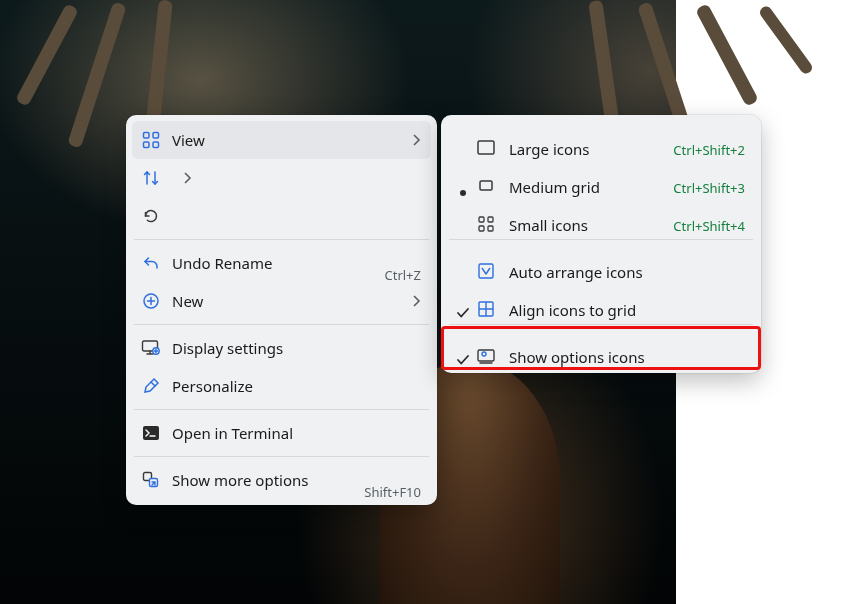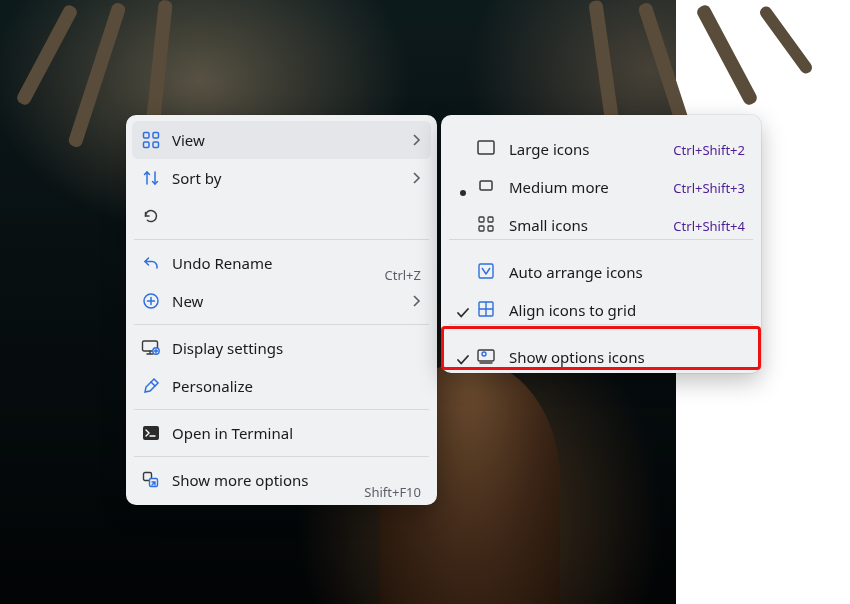--- a/index.html
+++ b/index.html
@@ -125,21 +125,21 @@
     align-items: center;
     justify-content: center;
     margin-right: 12px;
   }
   .sub-label {
     flex: 1 1 auto;
     white-space: nowrap;
   }
   .sub-accel {
     flex: 0 0 auto;
-    color: #4c1d95;
+    color: #15803d;
     font-size: 13px;
     margin-left: 10px;
   }
 
   .highlight-box {
     position: absolute;
     border: 3px solid #e11;
     border-radius: 4px;
     pointer-events: none;
     box-sizing: border-box;
@@ -180,21 +180,20 @@
 
     <div class="menu-item">
       <span class="mi-icon">
         <svg width="18" height="18" viewBox="0 0 18 18" fill="none" stroke="#2f6fe0" stroke-width="1.5" stroke-linecap="round">
           <path d="M5 3v12"></path>
             <path d="M2.5 5.5L5 3l2.5 2.5"></path>
           <path d="M13 15V3"></path>
             <path d="M10.5 12.5L13 15l2.5-2.5"></path>
         </svg>
       </span>
-      <span class="mi-label">Sort by</span>
       <span class="mi-chevron">
         <svg width="10" height="14" viewBox="0 0 10 14" fill="none" stroke="#5a5f66" stroke-width="1.6">
             <path d="M3 2l5 5-5 5"></path>
           </svg>
       </span>
     </div>
 
     <div class="menu-item">
       <span class="mi-icon">
         <svg width="18" height="18" viewBox="0 0 18 18" fill="none" stroke="#3a3a3a" stroke-width="1.5" stroke-linecap="round">
@@ -300,21 +299,21 @@
       <span class="sub-check">
         <svg width="8" height="8" viewBox="0 0 8 8">
             <circle cx="4" cy="4" r="3" fill="#2c2c2c"></circle>
           </svg>
       </span>
       <span class="sub-icon">
         <svg width="20" height="18" viewBox="0 0 20 18" fill="none" stroke="#3a3a3a" stroke-width="1.5">
             <rect x="4" y="4" width="12" height="9" rx="1.2"></rect>
           </svg>
       </span>
-      <span class="sub-label">Medium more</span>
+      <span class="sub-label">Medium grid</span>
       <span class="sub-accel">Ctrl+Shift+3</span>
     </div>
 
     <div class="sub-item">
       <span class="sub-check"></span>
       <span class="sub-icon">
         <svg width="18" height="18" viewBox="0 0 18 18" fill="none" stroke="#3a3a3a" stroke-width="1.3">
           <rect x="2" y="2" width="5" height="5" rx="1"></rect>
             <rect x="11" y="2" width="5" height="5" rx="1"></rect>
           <rect x="2" y="11" width="5" height="5" rx="1"></rect>

